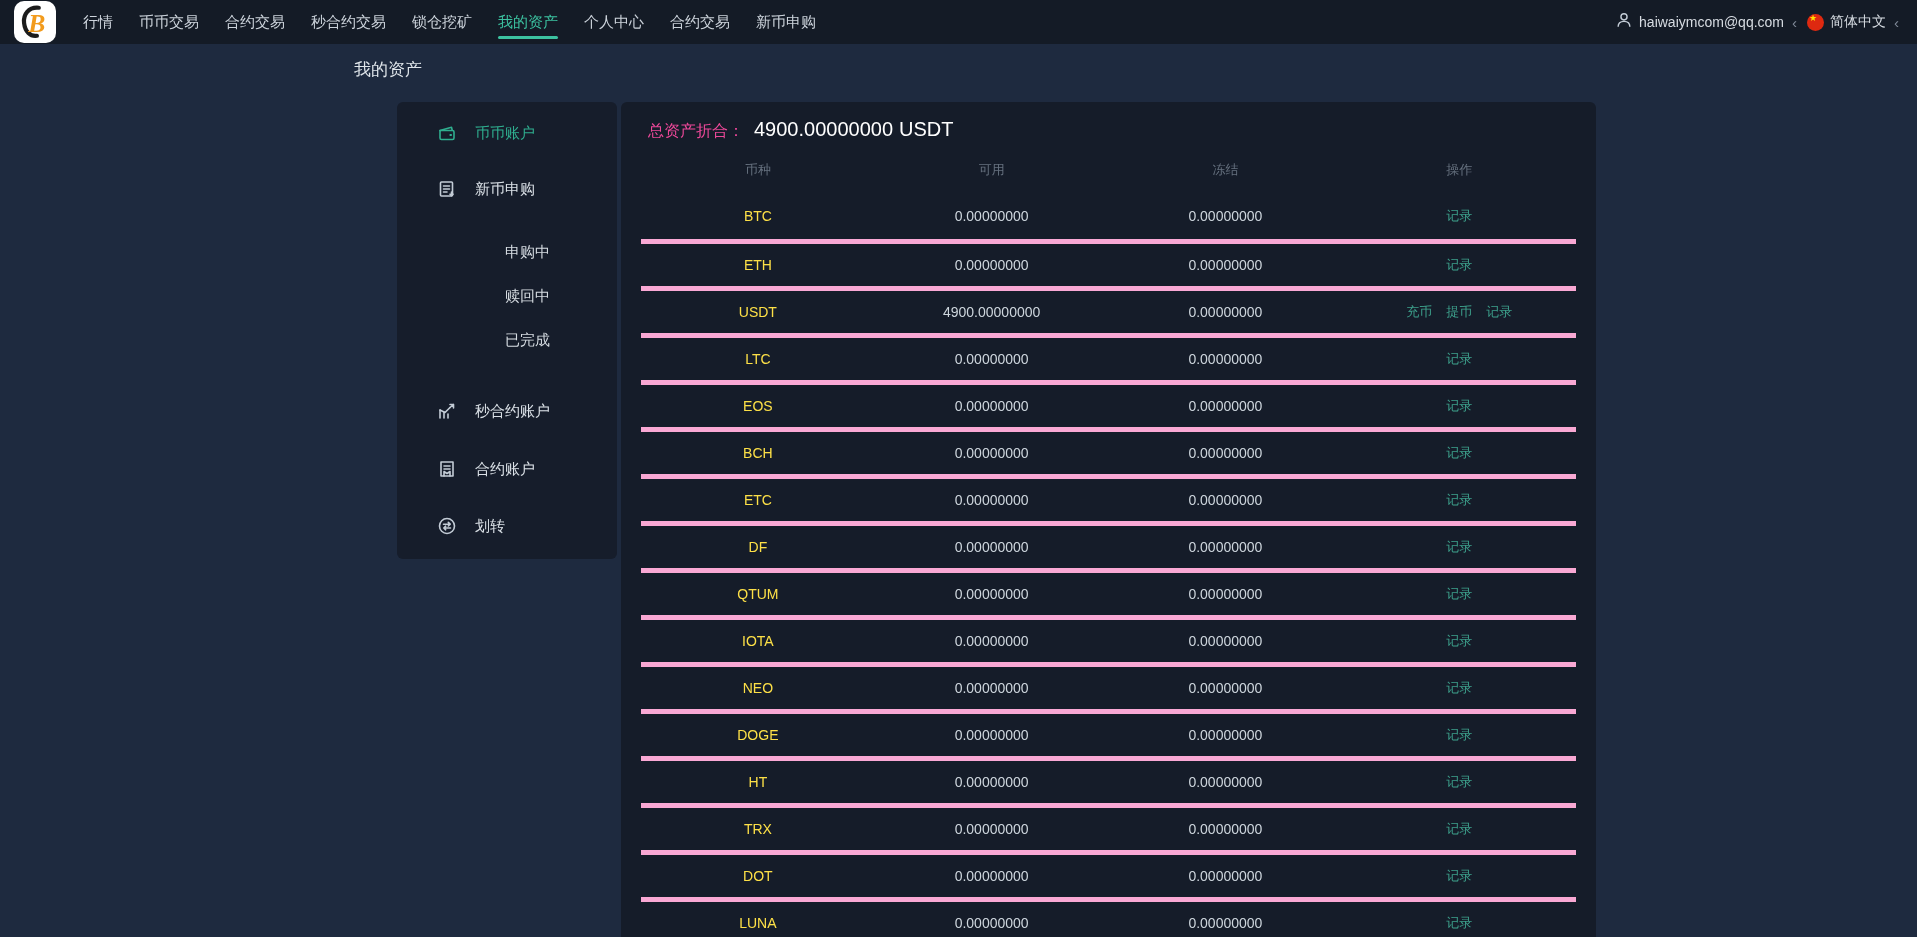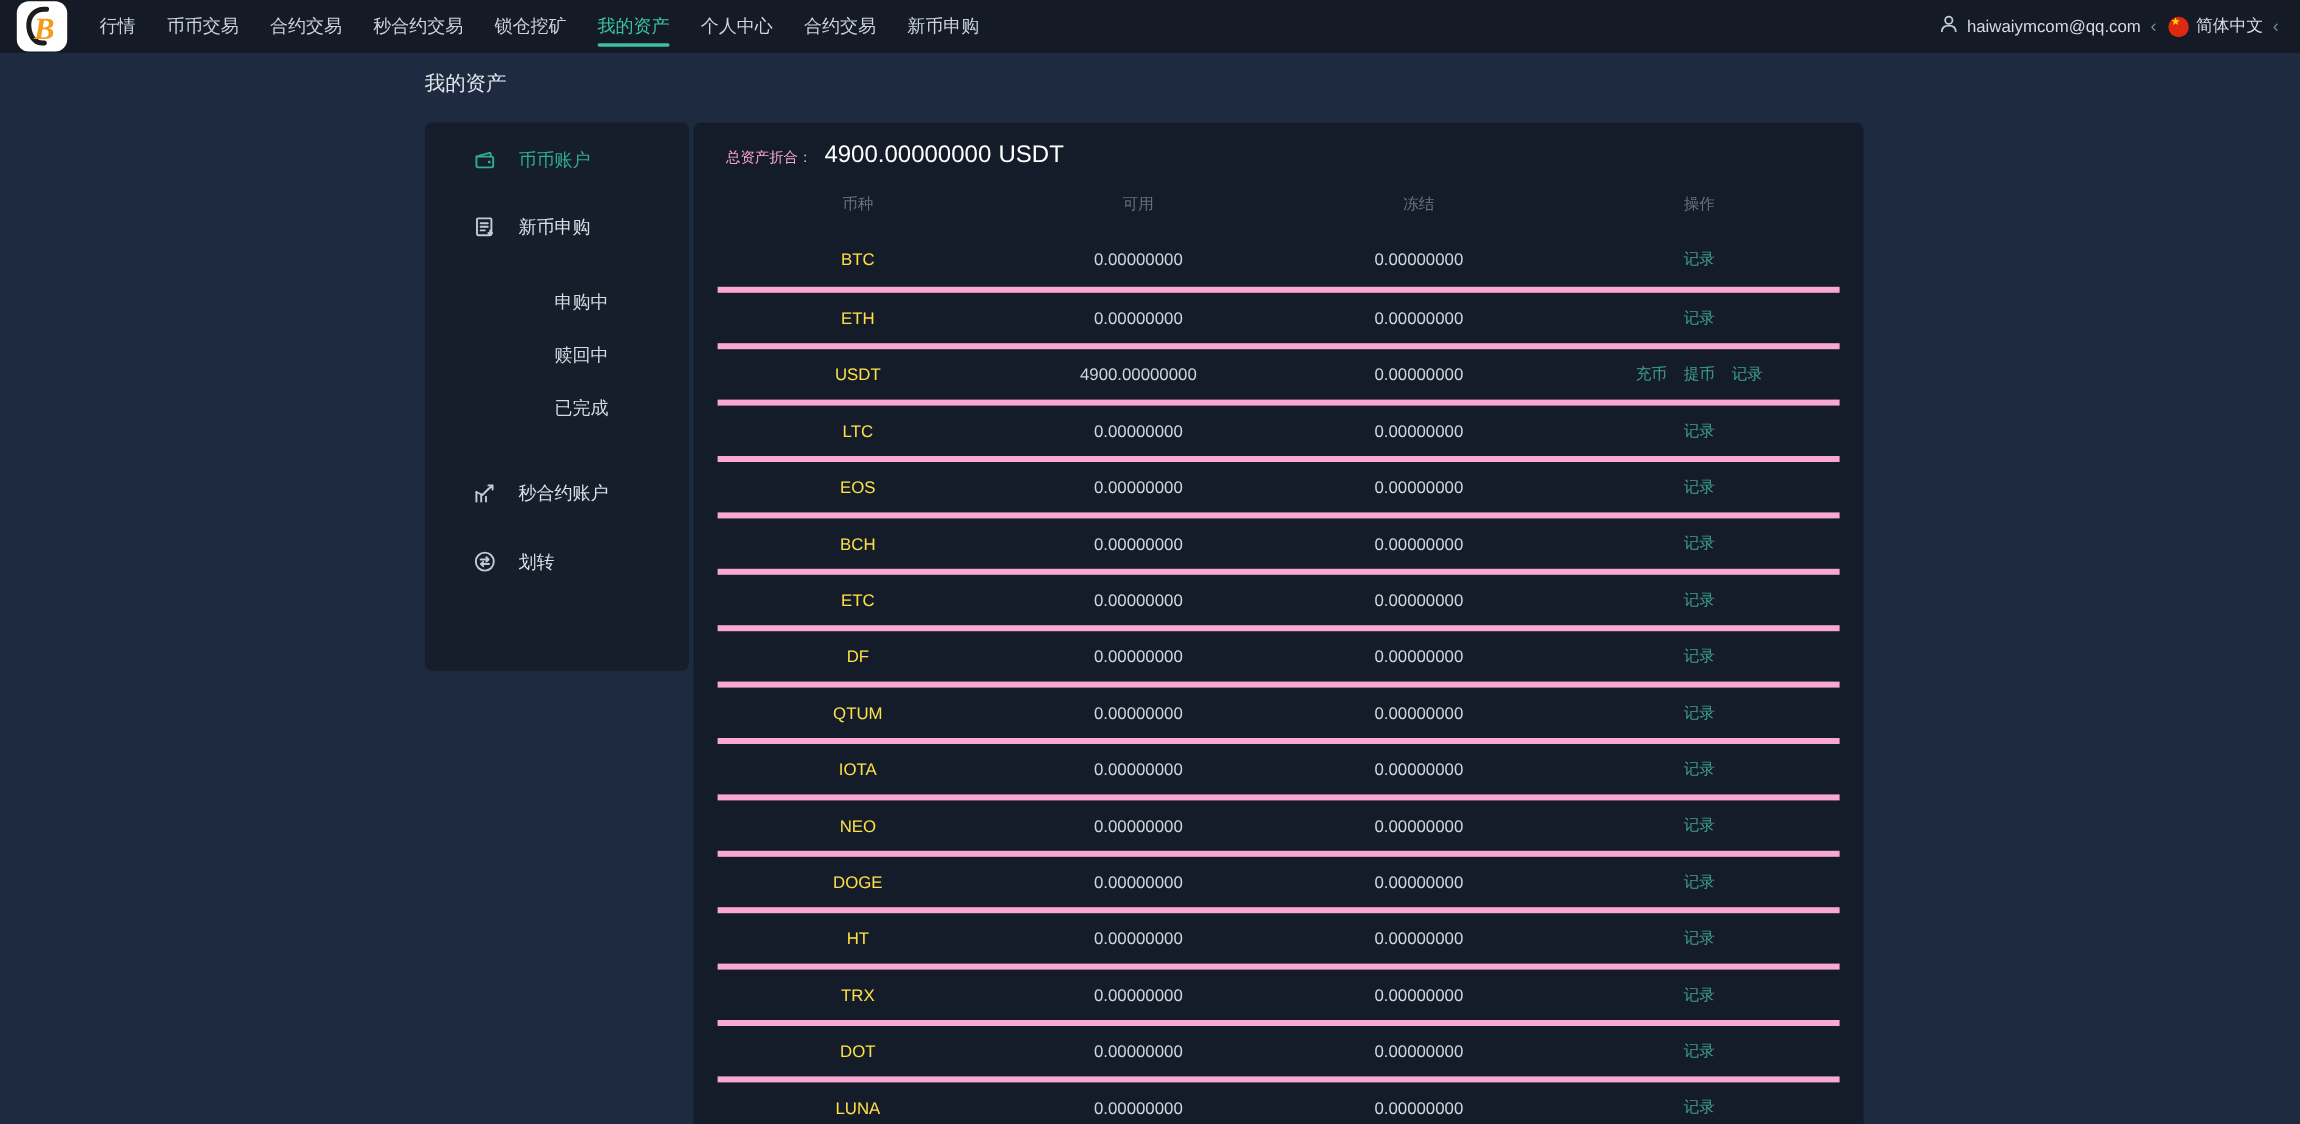--- a/index.html
+++ b/index.html
@@ -45,21 +45,21 @@
 
   
   .page { padding:14px 0 0 354px; }
   .page-title { font-size:17px; color:#dfe5ea; margin-bottom:21px; }
 
   .content { display:flex; align-items:flex-start; gap:4px; }
 
   
   .sidebar {
     width:220px; min-height:457px; background:#161d2b; border-radius:6px;
-    padding:8px 0 10px 0; flex:0 0 auto;
+    padding:8px 0 10px 0; flex:0 0 auto;margin-left:43px;
   }
   .side-item {
     height:46px; display:flex; align-items:center; padding-left:40px;
     font-size:15px; color:#dbe1e7; cursor:pointer;
   }
   .side-item .ic { width:20px; height:20px; margin-right:18px; display:flex; }
   .side-item .ic svg { width:20px; height:20px; stroke:#c3ccd6; fill:none; stroke-width:1.6; stroke-linecap:round; stroke-linejoin:round; }
   .side-item.active { color:#2fae8f; }
   .side-item.active .ic svg { stroke:#2fae8f; }
   .side-sub {
@@ -68,21 +68,21 @@
   }
   .mt10{margin-top:10px;} .mt18{margin-top:18px;} .mt26{margin-top:26px;}
   .mt12{margin-top:12px;} .mt11{margin-top:11px;}
 
   
   .main-panel {
     width:975px; background:#151c29; border-radius:6px;
     min-height:834px; padding:16px 20px 0 20px; flex:0 0 auto;
   }
   .total-line { display:flex; align-items:baseline; padding-left:7px; height:30px; }
-  .total-label { font-size:12px; color:#f9a8d4; }
+  .total-label { font-size:16px; color:#ec4899; }
   .total-value { font-size:20px; color:#ffffff; margin-left:10px; }
   .total-unit  { font-size:20px; color:#ffffff; margin-left:6px; }
 
   .asset-table { margin-top:0; }
   .t-head { display:flex; height:44px; align-items:center; }
   .t-head .cell { color:#66717f; font-size:13px; }
   .t-row  { display:flex; height:47px; align-items:center; }
   .t-row + .t-row { border-top:5px solid #f9a8d4; }
   .cell { width:25%; text-align:center; }
   .cell.coin { color:#fde047; font-size:14px; }
@@ -168,20 +168,30 @@
             <svg viewBox="0 0 20 20">
               <path d="M3 17 L3 9"></path>
               <path d="M7 17 L7 11"></path>
               <path d="M11 17 L11 13"></path>
               <path d="M3 9 L8 11.5 L13 6.5"></path>
               <path d="M13 6.5 L16.5 3.5 M13 3.5 L16.5 3.5 L16.5 7"></path>
             </svg>
           </span>
     <span class="lbl">秒合约账户</span>
   </div>
+        <div class="side-item mt12">
+    <span class="ic">
+            <svg viewBox="0 0 20 20">
+              <path d="M4 3 L16 3 L16 17 L4 17 Z"></path>
+              <path d="M7 7 L13 7 M7 10 L13 10"></path>
+              <path d="M7 17 L7 12.5 L10 14.5 L13 12.5 L13 17"></path>
+            </svg>
+          </span>
+    <span class="lbl">合约账户</span>
+  </div>
         <div class="side-item mt11">
     <span class="ic">
             <svg viewBox="0 0 20 20">
               <circle cx="10" cy="10" r="7.5"></circle>
               <path d="M6.5 8.2 L13 8.2 M11.3 6.4 L13.2 8.2 L11.3 10"></path>
               <path d="M13.5 12 L7 12 M8.7 10.2 L6.8 12 L8.7 13.8"></path>
             </svg>
           </span>
     <span class="lbl">划转</span>
   </div>

